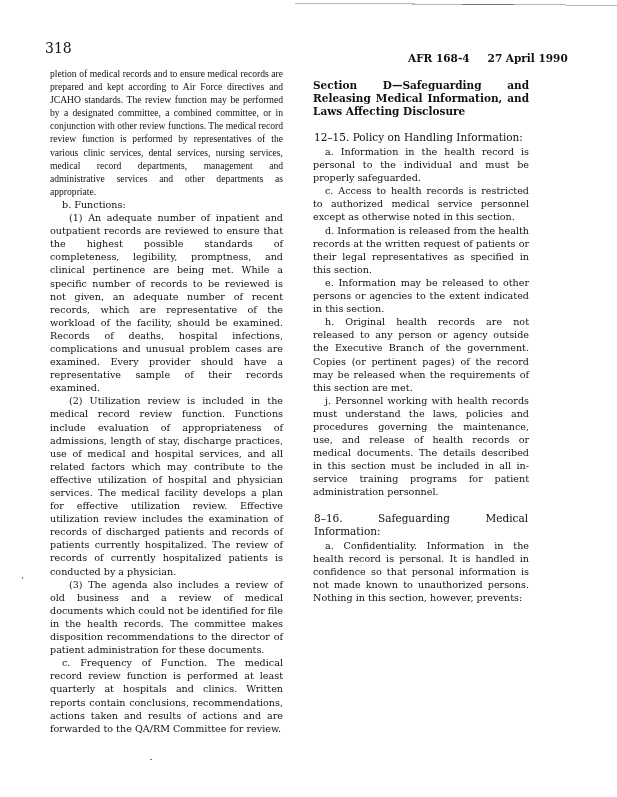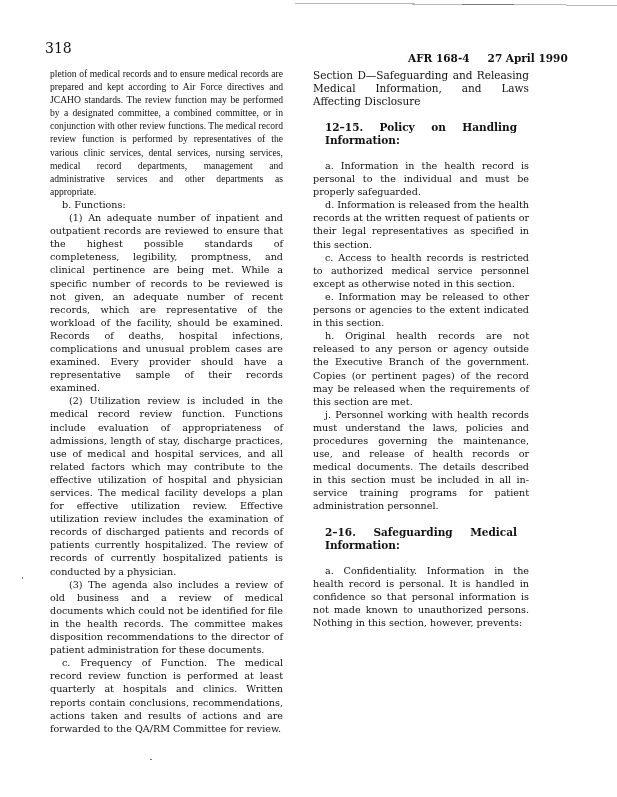--- a/index.html
+++ b/index.html
@@ -8,22 +8,22 @@
   .scanline { position: absolute; top: 3px; height: 1px; background: #b8b8b8; }
   .page-num { position: absolute; left: 45px; top: 40px; font-weight: normal; font-size: 14px; }
   .header-right { position: absolute; left: 408px; top: 40px; font-weight: bold; font-size: 10.5px; white-space: nowrap; margin-top: 12px; }
   .header-right span + span { margin-left: 18px; }
   .col { position: absolute; font-size: 9.6px; line-height: 13.1px; text-align: justify; }
   .col-left { left: 50px; top: 67px; width: 233px; }
   .col-right { left: 313px; top: 67px; width: 216px; }
   .col p { margin: 0; text-indent: 12px; }
   .col p.cont { text-indent: 0; font-family: Liberation Serif, serif; }
   .col p.sub { text-indent: 19px; }
-  .section-title { font-weight: normal; font-size: 10.5px; line-height: 13px; text-align: justify; margin: 2px 0 13px 0; }
-  .para-heading { font-weight: bold; font-size: 10.5px; line-height: 13px; margin: 12px; text-align: justify; }
+  .section-title { font-weight: bold; font-size: 10.5px; line-height: 13px; text-align: justify; margin: 12px 0 13px 0; }
+  .para-heading { font-weight: normal; font-size: 10.5px; line-height: 13px; margin: 1px; text-align: justify; }
   .para-heading.spaced { margin-top: 13px; }
   .speck { position: absolute; background: #777; }
 </style>
 </head>
 <body>
 
 <div class="scanline" style="left:295px;width:120px;"></div>
 <div class="scanline" style="left:412px;width:60px;top:4px;"></div>
 <div class="scanline" style="left:462px;width:52px;top:4px;background:#777;"></div>
 <div class="scanline" style="left:514px;width:52px;top:4px;"></div>
@@ -40,23 +40,23 @@
   <p class="sub">(1) An adequate number of inpatient and outpatient records are reviewed to ensure that the highest possible standards of completeness, legibility, promptness, and clinical pertinence are being met. While a specific number of records to be reviewed is not given, an adequate number of recent records, which are representative of the workload of the facility, should be examined. Records of deaths, hospital infections, complications and unusual problem cases are examined. Every provider should have a representative sample of their records examined.</p>
   <p class="sub">(2) Utilization review is included in the medical record review function. Functions include evaluation of appropriateness of admissions, length of stay, discharge practices, use of medical and hospital services, and all related factors which may contribute to the effective utilization of hospital and physician services. The medical facility develops a plan for effective utilization review. Effective utilization review includes the examination of records of discharged patients and records of patients currently hospitalized. The review of records of currently hospitalized patients is conducted by a physician.</p>
   <p class="sub">(3) The agenda also includes a review of old business and a review of medical documents which could not be identified for file in the health records. The committee makes disposition recommendations to the director of patient administration for these documents.</p>
   <p>c. Frequency of Function. The medical record review function is performed at least quarterly at hospitals and clinics. Written reports contain conclusions, recommendations, actions taken and results of actions and are forwarded to the QA/RM Committee for review.</p>
 </div>
 
 <div class="col col-right">
   <div class="section-title">Section D—Safeguarding and Releasing Medical Information, and Laws Affecting Disclosure</div>
   <div class="para-heading">12–15. Policy on Handling Information:</div>
   <p>a. Information in the health record is personal to the individual and must be properly safeguarded.</p>
+  <p>c. Access to health records is restricted to authorized medical service personnel except as otherwise noted in this section.</p>
   <p>d. Information is released from the health records at the written request of patients or their legal representatives as specified in this section.</p>
-  <p>c. Access to health records is restricted to authorized medical service personnel except as otherwise noted in this section.</p>
   <p>e. Information may be released to other persons or agencies to the extent indicated in this section.</p>
   <p>h. Original health records are not released to any person or agency outside the Executive Branch of the government. Copies (or pertinent pages) of the record may be released when the requirements of this section are met.</p>
   <p>j. Personnel working with health records must understand the laws, policies and procedures governing the maintenance, use, and release of health records or medical documents. The details described in this section must be included in all in-service training programs for patient administration personnel.</p>
-  <div class="para-heading spaced">2–16. Safeguarding Medical Information:</div>
+  <div class="para-heading spaced">8–16. Safeguarding Medical Information:</div>
   <p>a. Confidentiality. Information in the health record is personal. It is handled in confidence so that personal information is not made known to unauthorized persons. Nothing in this section, however, prevents:</p>
 </div>
 
 <div class="speck" style="left:22px;top:577px;width:1px;height:2px;"></div>
 <div class="speck" style="left:150px;top:759px;width:2px;height:1px;"></div>
 
 </body></html>

